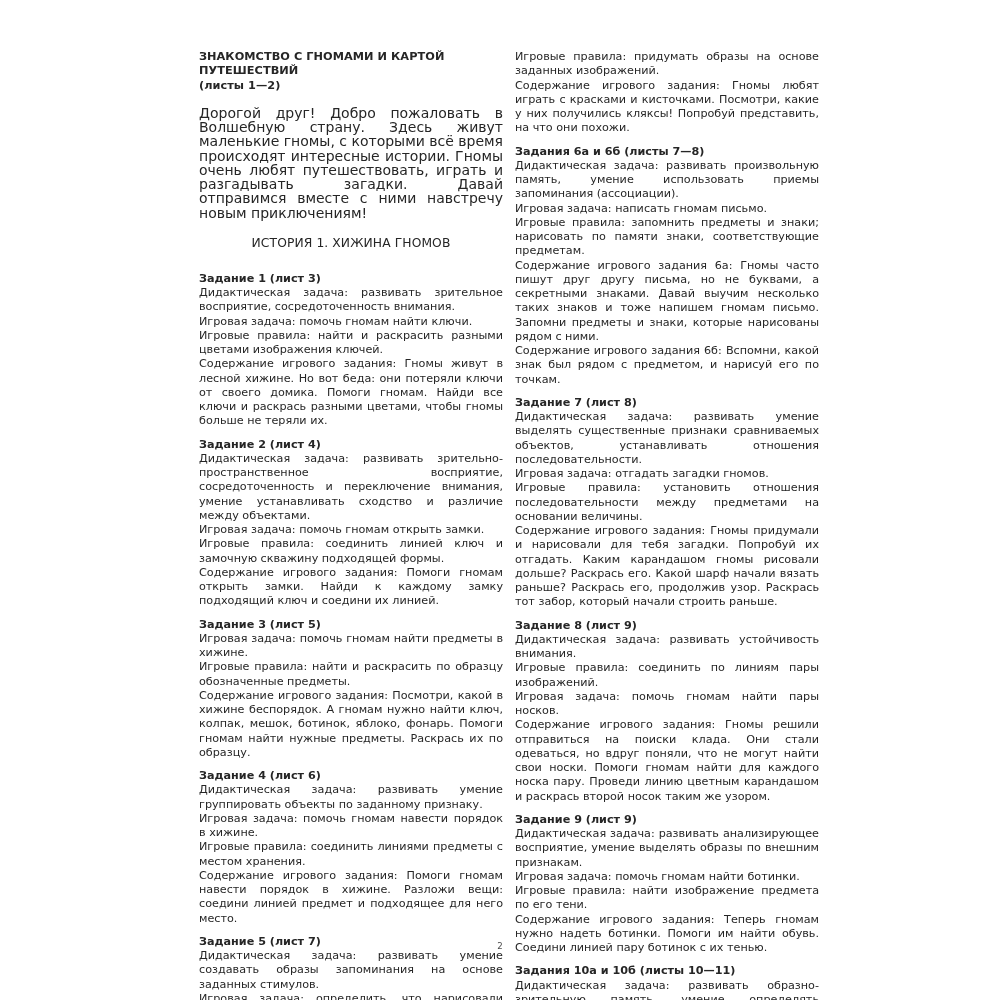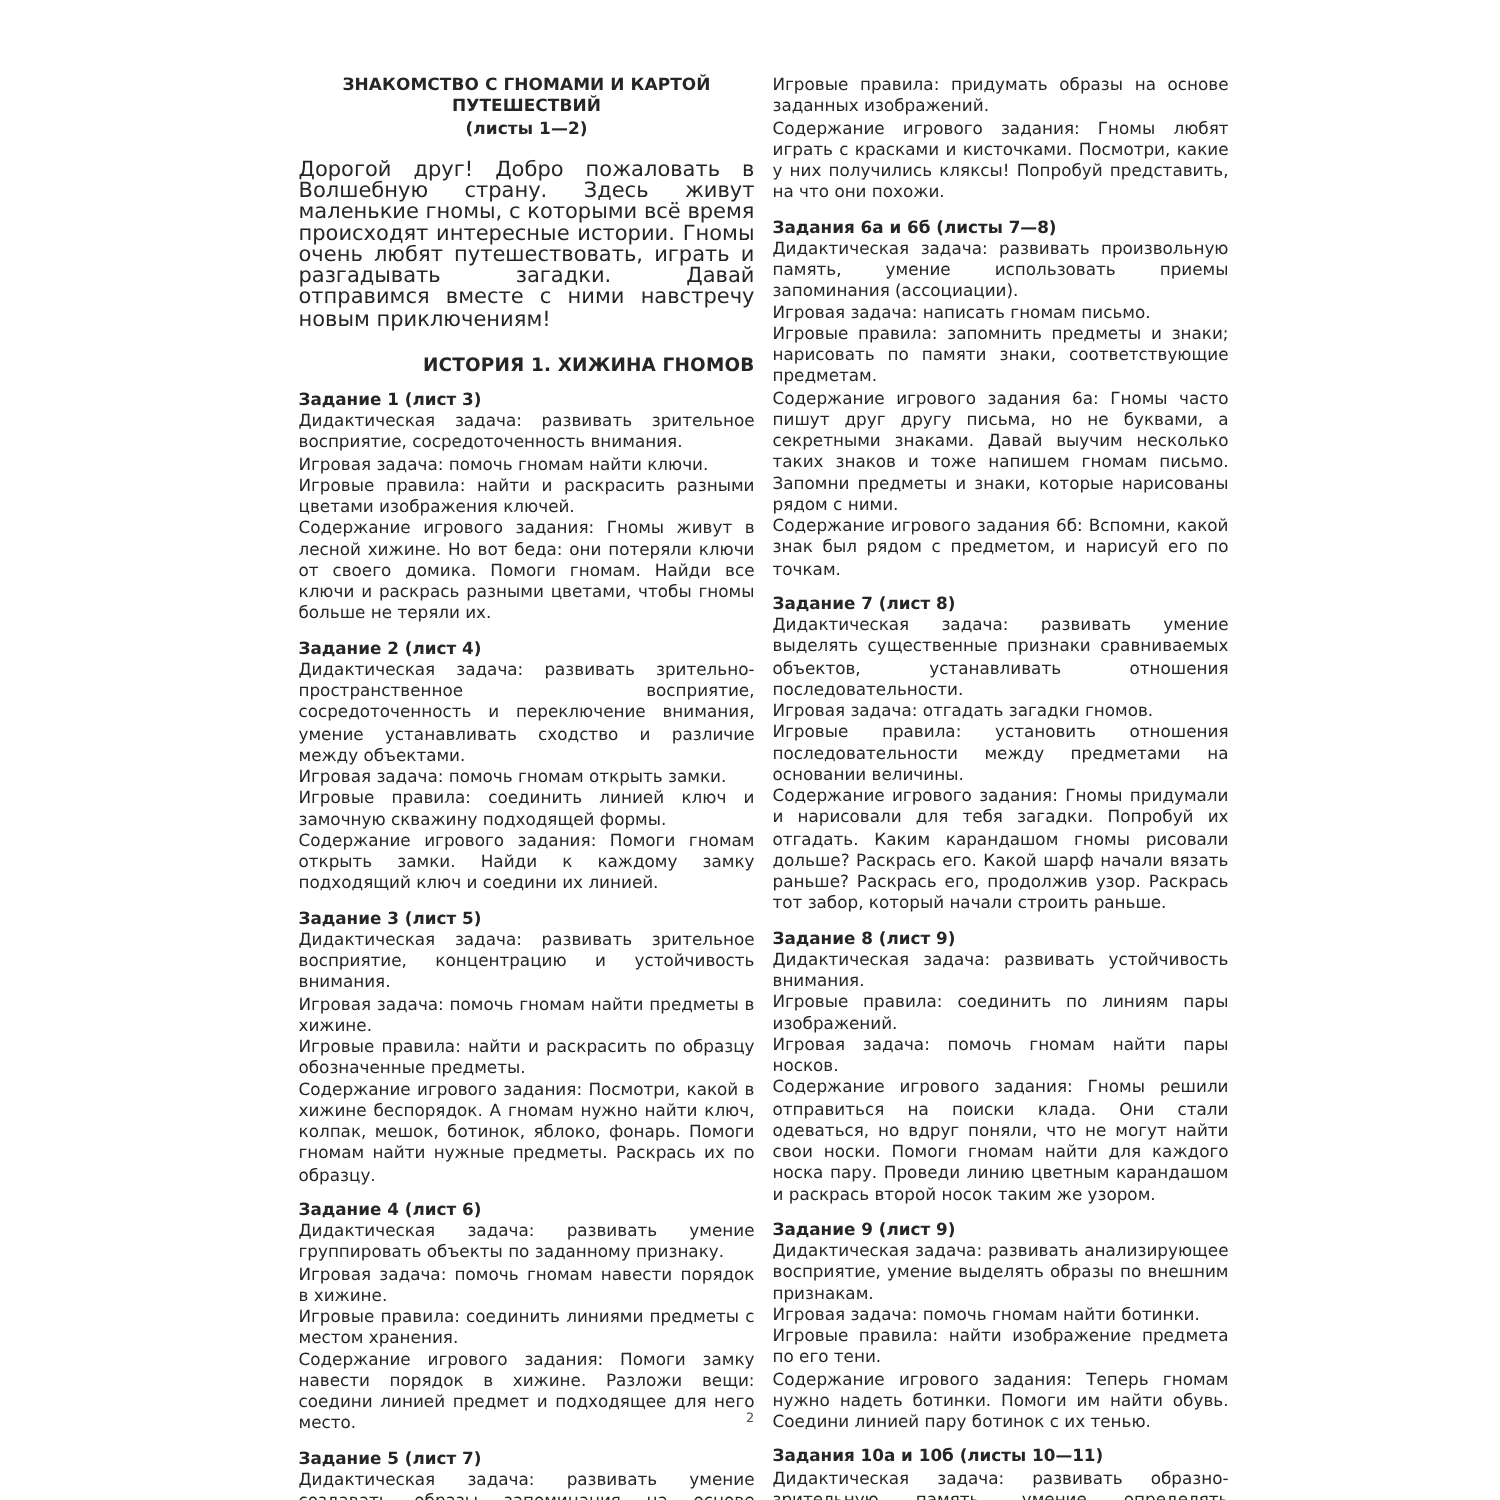--- a/index.html
+++ b/index.html
@@ -32,35 +32,35 @@
     width: 304px;
     flex: 0 0 304px;
   }
   
   .doc-title {
     font-size: 11.3px;
     font-weight: bold;
     line-height: 14.3px;
     letter-spacing: 0.05px;
     margin: 0 0 0 0;
-    text-align: center;
+    text-align: left;
   }
   .intro {
     font-size: 14px;
     line-height: 14.25px;
     text-align: justify;
     margin: 13px 0 0 0;
     hyphens: manual;
   }
   .story-head {
     font-size: 12.3px;
-    font-weight: bold;
-    text-align: right;
+    font-weight: normal;
+    text-align: center;
     line-height: 15px;
-    margin: 16px 0 9px 0;
+    margin: 16px 0 21px 0;
     letter-spacing: 0.1px;
   }
   .task {
     margin: 0 0 9px 0;
   }
   .task:last-child { margin-bottom: 0; }
   .task-head {
     font-size: 11.2px;
     font-weight: bold;
     line-height: 14.25px;
@@ -115,32 +115,31 @@
       <div class="task">
         <p class="task-head">Задание 2 (лист 4)</p>
         <p class="para"><span class="lbl">Дидактическая задача</span>: <span>развивать зрительно-пространственное восприятие, сосредоточенность и переключение внимания, умение устанавливать сходство и различие между объектами.</span></p>
         <p class="para lastline-left"><span class="lbl">Игровая задача</span>: <span>помочь гномам открыть замки.</span></p>
         <p class="para"><span class="lbl">Игровые правила</span>: <span>соединить линией ключ и замочную скважину подходящей формы.</span></p>
         <p class="para"><span class="lbl">Содержание игрового задания</span>: <span>Помоги гномам открыть замки. Найди к каждому замку подходящий ключ и соедини их линией.</span></p>
       </div>
 
       <div class="task">
         <p class="task-head">Задание 3 (лист 5)</p>
-        <p class="para"><span class="lbl">Дидактическая задача</span>: <span>развивать зрительное восприятие, концентрацию и устойчивость внимания.</span></p>
         <p class="para"><span class="lbl">Игровая задача</span>: <span>помочь гномам найти предметы в хижине.</span></p>
         <p class="para"><span class="lbl">Игровые правила</span>: <span>найти и раскрасить по образцу обозначенные предметы.</span></p>
         <p class="para"><span class="lbl">Содержание игрового задания</span>: <span>Посмотри, какой в хижине беспорядок. А гномам нужно найти ключ, колпак, мешок, ботинок, яблоко, фонарь. Помоги гномам найти нужные предметы. Раскрась их по образцу.</span></p>
       </div>
 
       <div class="task">
         <p class="task-head">Задание 4 (лист 6)</p>
         <p class="para"><span class="lbl">Дидактическая задача</span>: <span>развивать умение группировать объекты по заданному признаку.</span></p>
         <p class="para"><span class="lbl">Игровая задача</span>: <span>помочь гномам навести порядок в хижине.</span></p>
         <p class="para"><span class="lbl">Игровые правила</span>: <span>соединить линиями предметы с местом хранения.</span></p>
-        <p class="para"><span class="lbl">Содержание игрового задания</span>: <span>Помоги замку навести порядок в хижине. Разложи вещи: соедини линией предмет и подходящее для него место.</span></p>
+        <p class="para"><span class="lbl">Содержание игрового задания</span>: <span>Помоги гномам навести порядок в хижине. Разложи вещи: соедини линией предмет и подходящее для него место.</span></p>
       </div>
 
       <div class="task">
         <p class="task-head">Задание 5 (лист 7)</p>
         <p class="para"><span class="lbl">Дидактическая задача</span>: <span>развивать умение создавать образы запоминания на основе заданных стимулов.</span></p>
         <p class="para lastline-left"><span class="lbl">Игровая задача</span>: <span>определить, что нарисовали гномы.</span></p>
       </div>
 
     </div>
 

